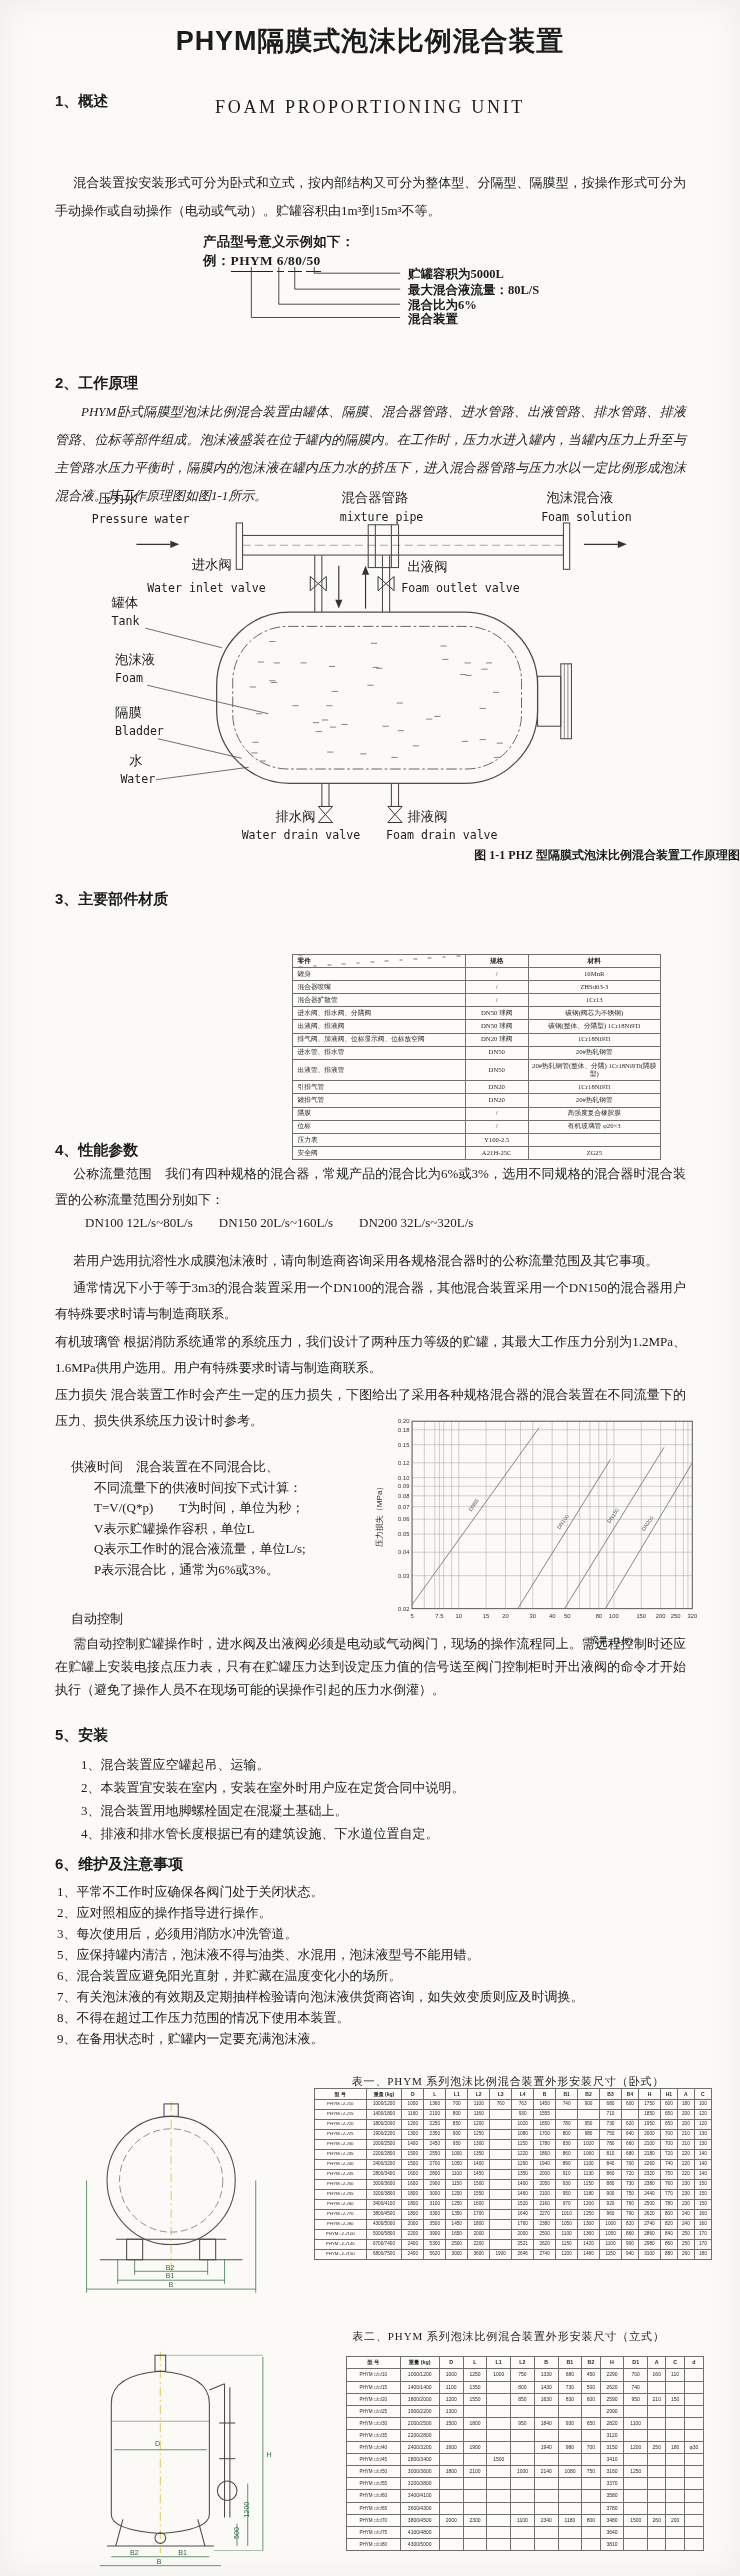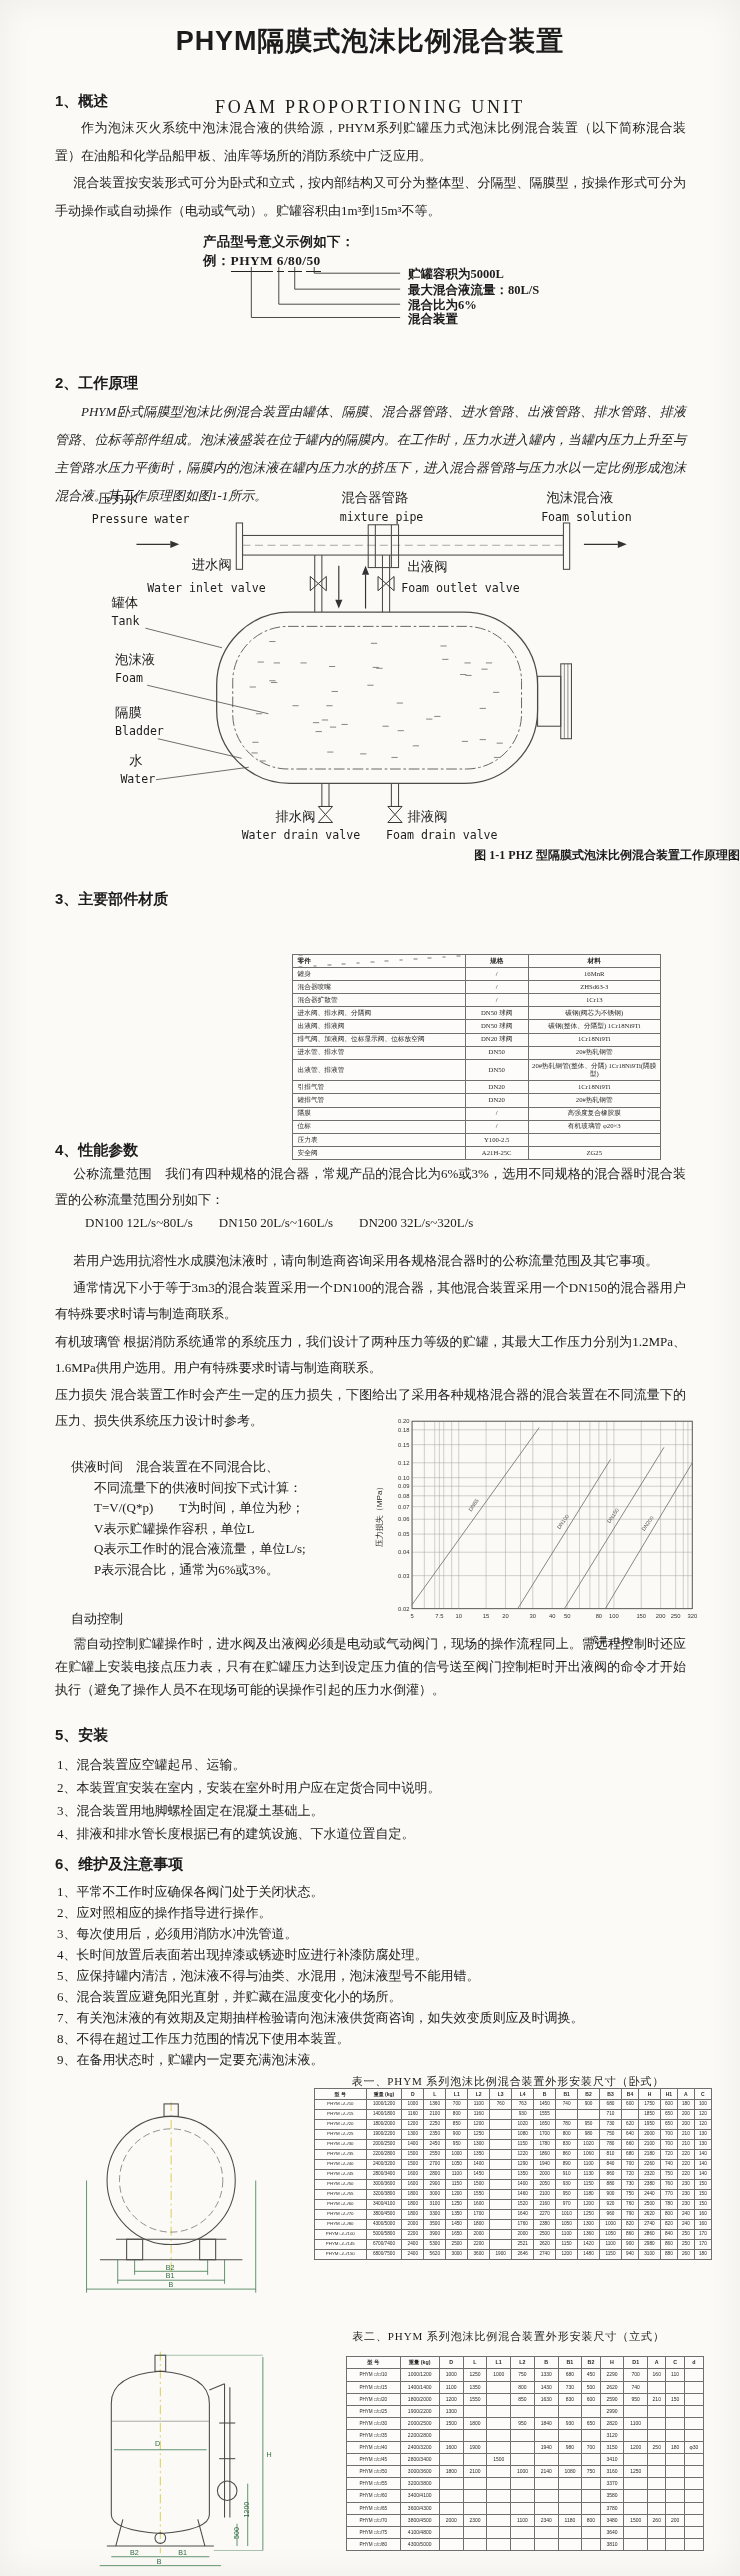--- a/index.html
+++ b/index.html
@@ -32,39 +32,38 @@
   .t1 td:first-child{font-size:4.4px;width:13%;}
   .t1 td:nth-child(2){width:9%;}
   .t2{width:358px;font-size:5px;line-height:7.1px;}
   .t2 th{font-size:5.3px;padding:2.2px 0;}
   .t2 td{padding:2px 0;}
   .t2 td:first-child{font-size:4.6px;width:15%;}
   .t2 td:nth-child(2){width:11%;}
   .supply div{line-height:20.5px;font-size:13px;}
   .supply div + div{padding-left:23px;}
   .list-item{font-size:13px;}
-  .l25 .list-item{line-height:23px;}
+  .l25 .list-item{line-height:23px;margin-left:24px;}
   .l23 .list-item{line-height:21px;}
   .cn-lbl{font-size:15px;fill:#1c1c1c;font-family:"Liberation Serif",serif;}
   .en-lbl{font-size:13px;fill:#1c1c1c;font-family:"DejaVu Sans Mono",monospace;}
   .sketch{stroke:#4c4c4a;fill:none;stroke-width:1.2;}
   .dim{stroke:#3f7a4f;fill:none;stroke-width:0.9;}
   .dim-txt{font-size:8px;fill:#2f6b3f;font-family:"Liberation Sans",sans-serif;}
   .center-line{stroke:#d8c93f;stroke-width:1;stroke-dasharray:10 4 2 4;}
 </style>
 </head>
 <body>
 
 <div class="page">
 
   <div class="abs title" style="left:0;right:0;top:23px;">PHYM隔膜式泡沫比例混合装置</div>
   <div class="abs subtitle" style="left:0;right:0;top:55px;">FOAM PROPORTIONING UNIT</div>
 
   <div class="abs sec-h" style="left:55px;top:92px;">1、概述</div>
-  <div class="abs body-p ind2" style="left:55px;top:114px;width:631px;">作为泡沫灭火系统中泡沫混合液的供给源，PHYM系列贮罐压力式泡沫比例混合装置（以下简称混合装置）在油船和化学品船甲板、油库等场所的消防系统中广泛应用。</div>
   <div class="abs body-p ind14" style="left:55px;top:169px;width:631px;">混合装置按安装形式可分为卧式和立式，按内部结构又可分为整体型、分隔型、隔膜型，按操作形式可分为手动操作或自动操作（电动或气动）。贮罐容积由1m³到15m³不等。</div>
 
   <div class="abs model-line" style="left:203px;top:233px;">产品型号意义示例如下：</div>
   <div class="abs model-line" style="left:203px;top:252px;">
     <span>例：</span><span class="ul">PHYM</span> <span class="ul">6</span><span>/</span><span class="ul">80</span><span>/</span><span class="ul">50</span>
   </div>
   <svg class="abs" style="left:227px;top:267px;" width="178" height="62" viewBox="0 0 200 70">
     <path d="M98,0 V7 H195" stroke="#333" fill="none" stroke-width="1"></path>
     <path d="M76,0 V25 H195" stroke="#333" fill="none" stroke-width="1"></path>
     <path d="M58,0 V42 H195" stroke="#333" fill="none" stroke-width="1"></path>
@@ -416,21 +415,20 @@
       <div class="list-item">2、本装置宜安装在室内，安装在室外时用户应在定货合同中说明。</div>
       <div class="list-item">3、混合装置用地脚螺栓固定在混凝土基础上。</div>
       <div class="list-item">4、排液和排水管长度根据已有的建筑设施、下水道位置自定。</div>
     </div>
 
   <div class="abs sec-h" style="left:55px;top:1855px;">6、维护及注意事项</div>
   <div class="abs l23" style="left:57px;top:1881px;width:631px;">
       <div class="list-item">1、平常不工作时应确保各阀门处于关闭状态。</div>
       <div class="list-item">2、应对照相应的操作指导进行操作。</div>
       <div class="list-item">3、每次使用后，必须用消防水冲洗管道。</div>
-      <div class="list-item">4、长时间放置后表面若出现掉漆或锈迹时应进行补漆防腐处理。</div>
       <div class="list-item">5、应保持罐内清洁，泡沫液不得与油类、水混用，泡沫液型号不能用错。</div>
       <div class="list-item">6、混合装置应避免阳光直射，并贮藏在温度变化小的场所。</div>
       <div class="list-item">7、有关泡沫液的有效期及定期抽样检验请向泡沫液供货商咨询，如失效变质则应及时调换。</div>
       <div class="list-item">8、不得在超过工作压力范围的情况下使用本装置。</div>
       <div class="list-item">9、在备用状态时，贮罐内一定要充满泡沫液。</div>
     </div>
 
   <div class="abs tbl-caption" style="left:303px;top:2074px;width:410px;">表一、PHYM 系列泡沫比例混合装置外形安装尺寸（卧式）</div>
   <table class="abs dim-table t1" style="left:314px;top:2088px;">
       <thead>

